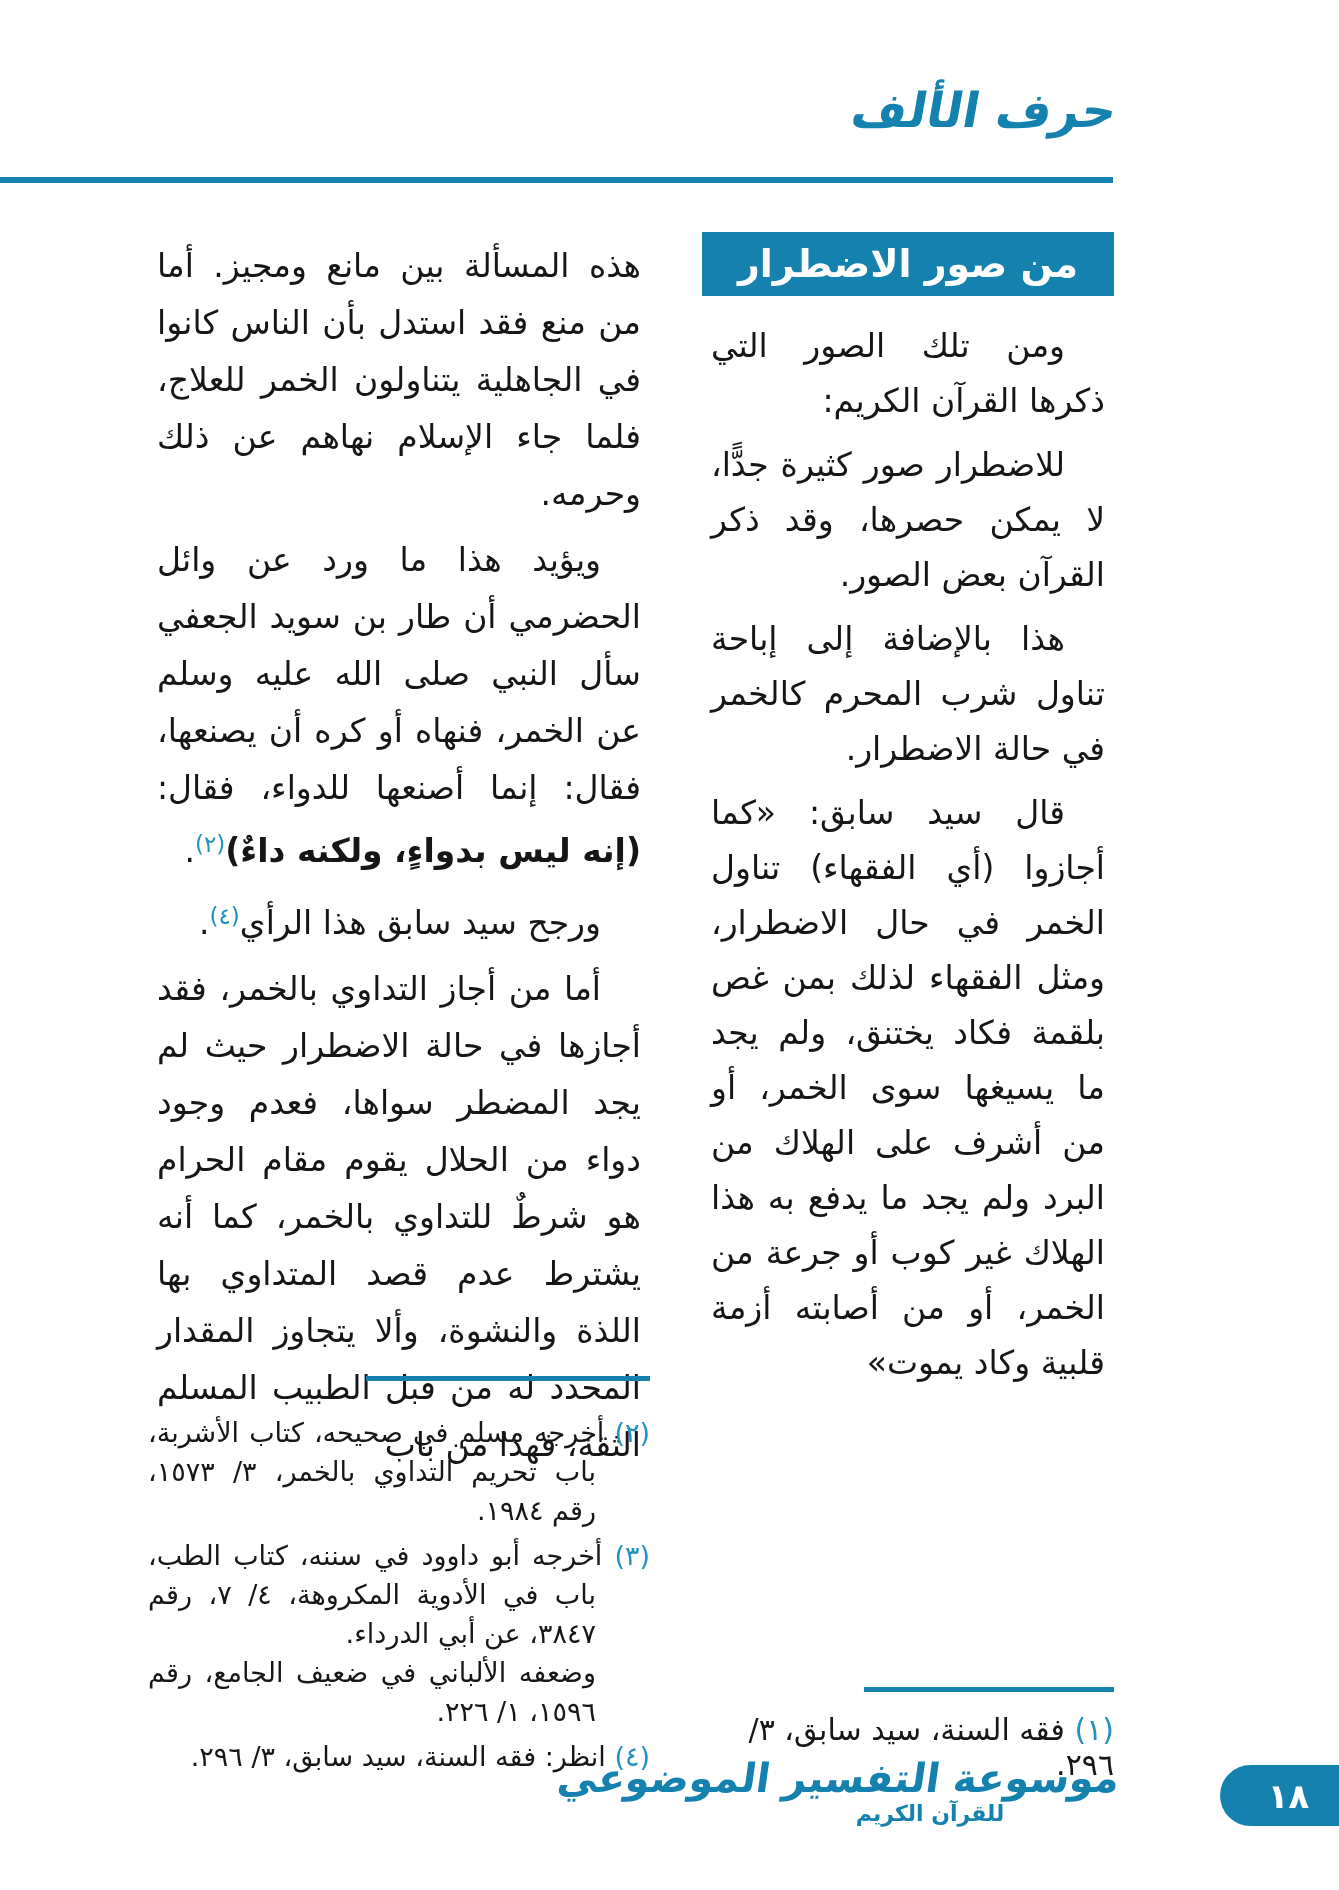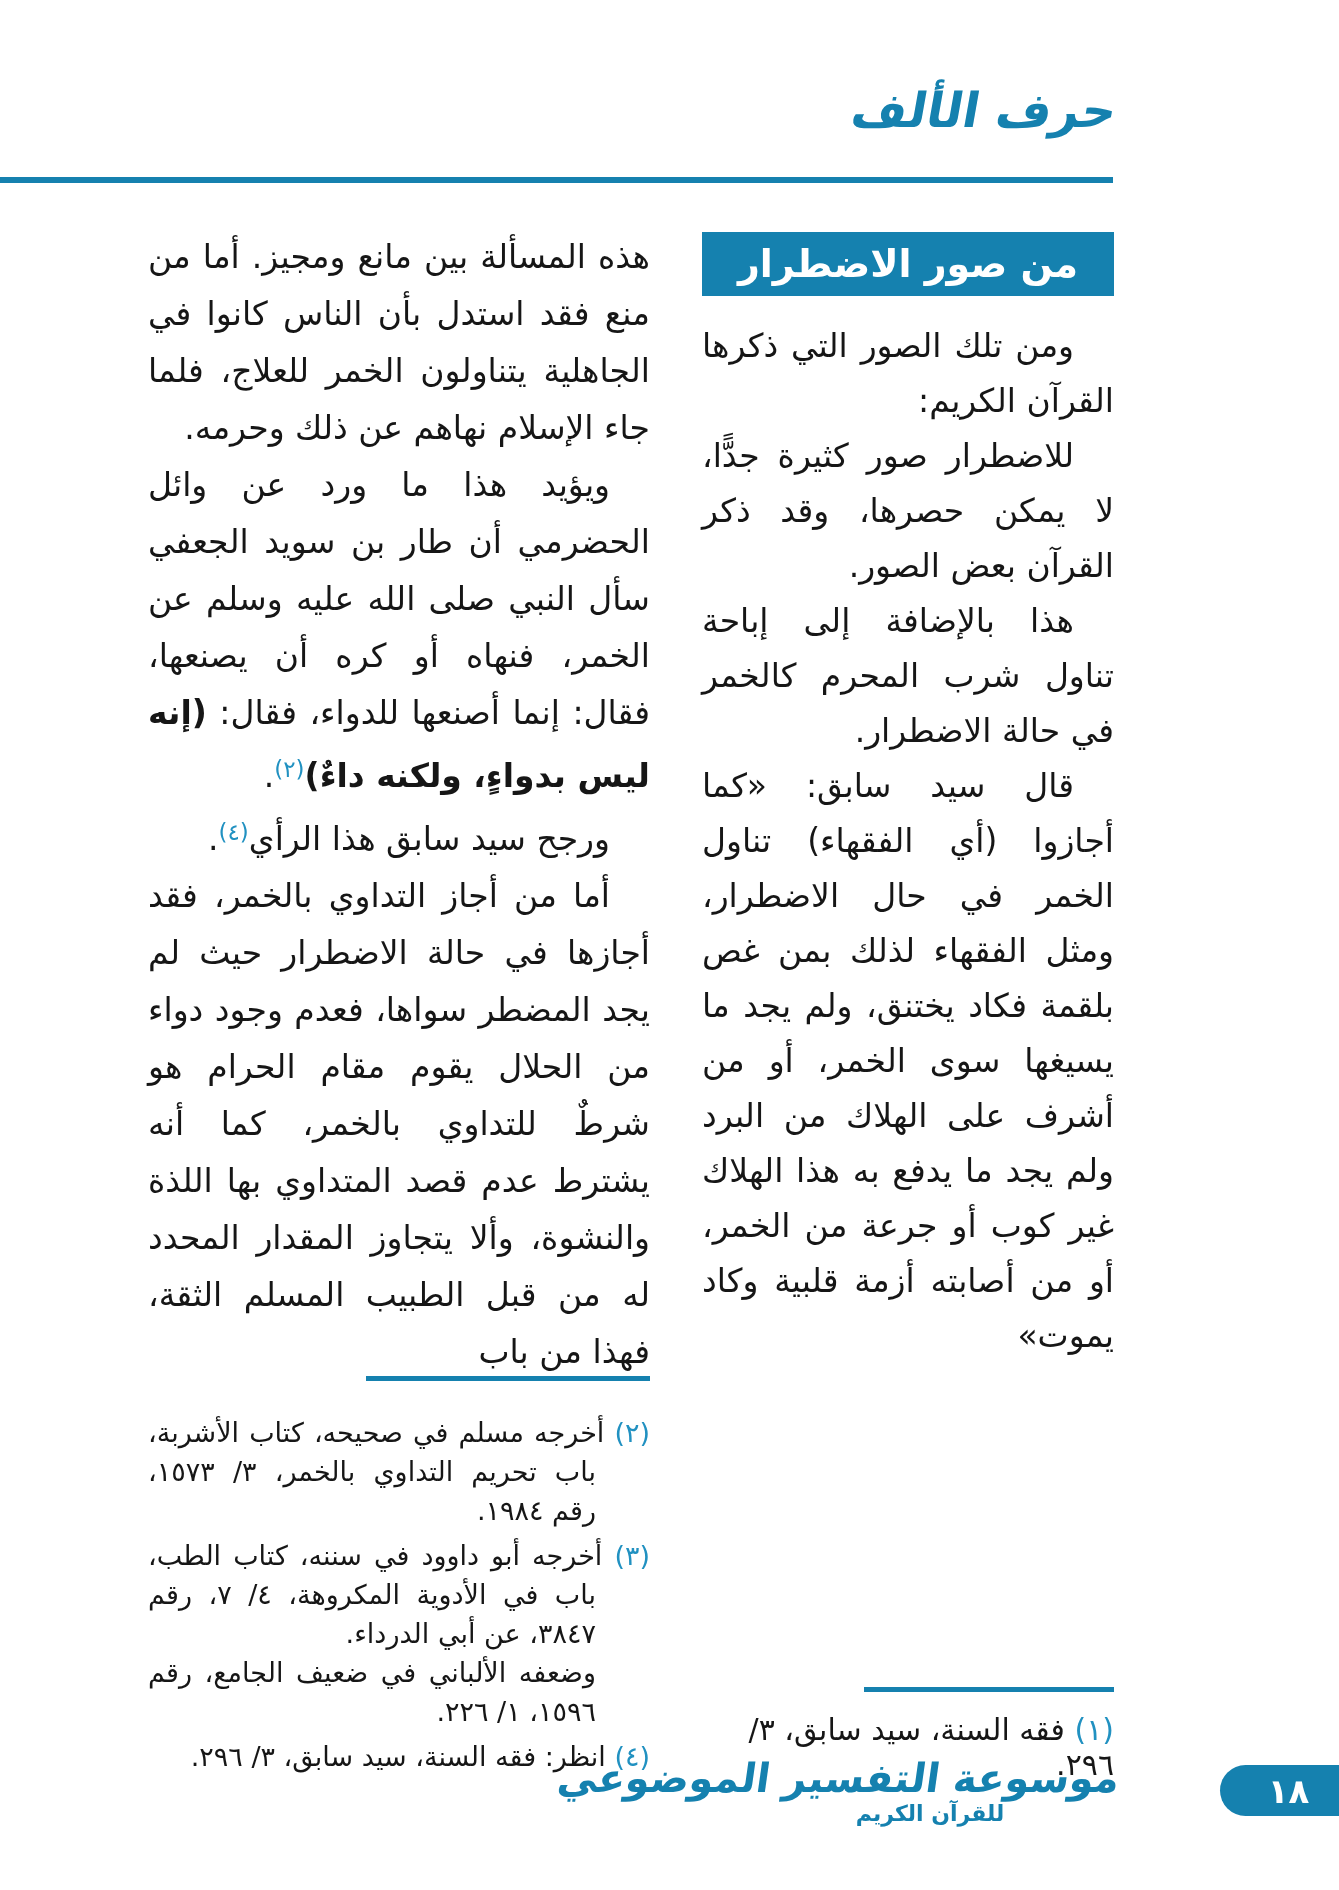--- a/index.html
+++ b/index.html
@@ -46,21 +46,21 @@
     display: flex;
     align-items: center;
     justify-content: center;
   }
   .section-box-label {
     color: #ffffff;
     font-size: 38px;
     font-weight: bold;
   }
   .para {
-    margin: 0;
+    margin: 9px;
     font-size: 33px;
     line-height: 55px;
     text-align: justify;
     text-justify: inter-word;
   }
   .col-left .para { line-height: 57px; }
   .para.indent { text-indent: 40px; }
   .seg-normal { font-weight: normal; }
   .seg-bold { font-weight: bold; }
   .seg-marker, .fn-marker {
@@ -127,21 +127,21 @@
   .logo-subtitle {
     font-size: 22px;
     font-weight: bold;
     margin-top: 2px;
   }
   .page-number-box {
     position: absolute;
     top: 1765px;
     left: 1220px;
     width: 119px;
-    height: 51px;
+    height: 61px;
     background: var(--primary);
     border-radius: 34px 0 0 34px;
     display: flex;
     align-items: center;
     justify-content: center;
   }
   .page-number {
     color: #ffffff;
     font-size: 34px;
     font-weight: bold;

